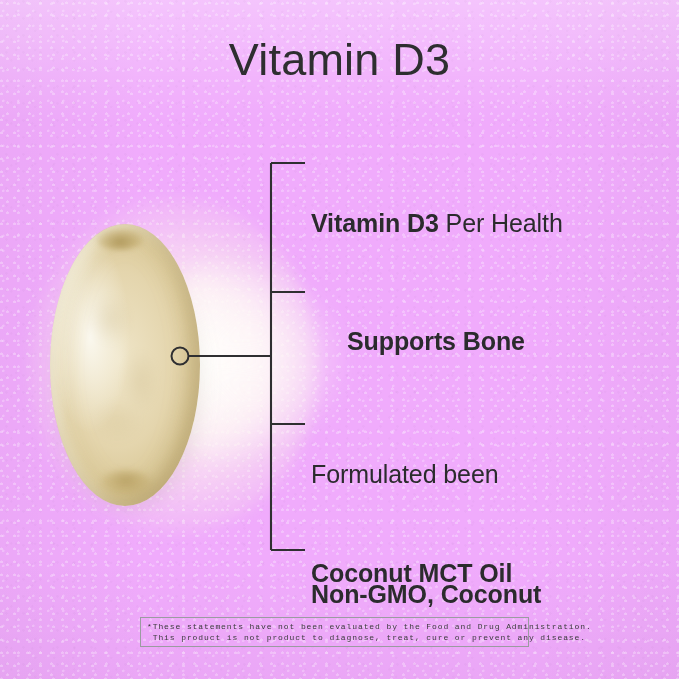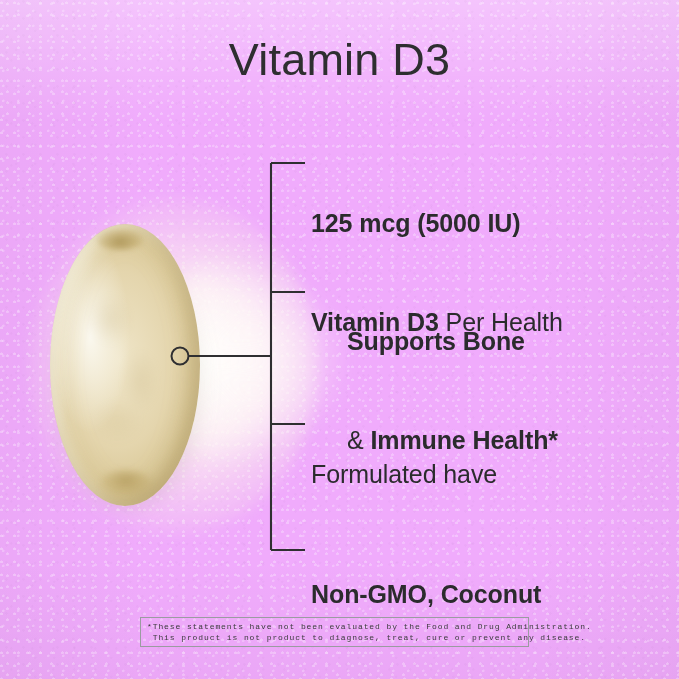--- a/index.html
+++ b/index.html
@@ -237,39 +237,36 @@
 
       <line x1="271" y1="163" x2="305" y2="163"></line>
       <line x1="271" y1="292" x2="305" y2="292"></line>
       <line x1="271" y1="424" x2="305" y2="424"></line>
       <line x1="271" y1="550" x2="305" y2="550"></line>
     </g>
   </svg>
 
   <div class="callout" id="callout-1">
     <div>
-      <span class="b">125 mcg (5000 IU)</span>
-    </div>
-    <div>
       <span class="b">Vitamin D3</span><span class="r"> Per Health</span>
     </div>
   </div>
 
   <div class="callout" id="callout-2">
     <div>
       <span class="b">Supports Bone</span>
     </div>
-    <div>
-      <span class="amp">&amp;</span><span class="b"> Immune Health*</span>
-    </div>
   </div>
 
   <div class="callout" id="callout-3">
     <div>
-      <span class="r">Formulated have</span>
+      <span class="r">Formulated been</span>
+    </div>
+    <div>
+      <span class="b">Coconut MCT Oil</span>
     </div>
   </div>
 
   <div class="callout" id="callout-4">
     <div>
       <span class="b">Non-GMO, Coconut</span>
     </div>
     <div>
       
     </div>

